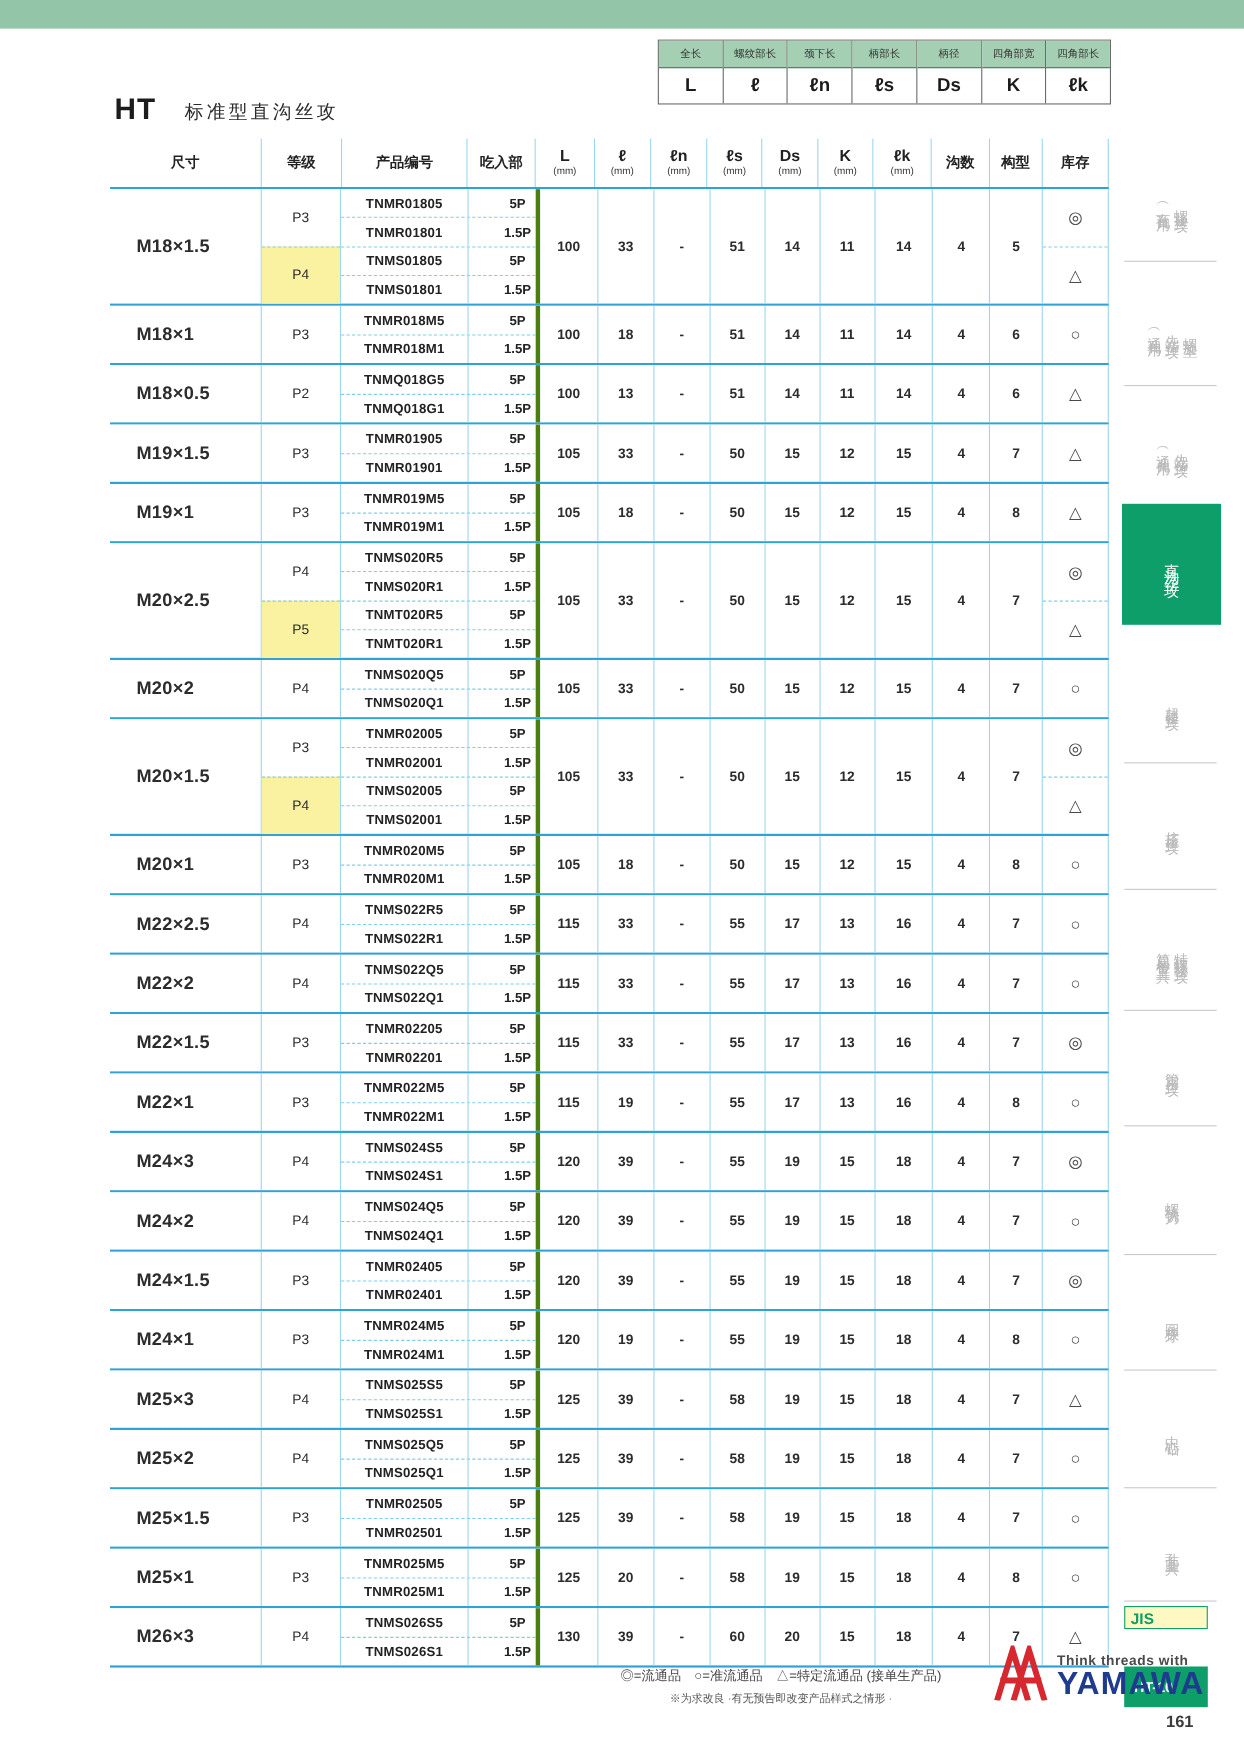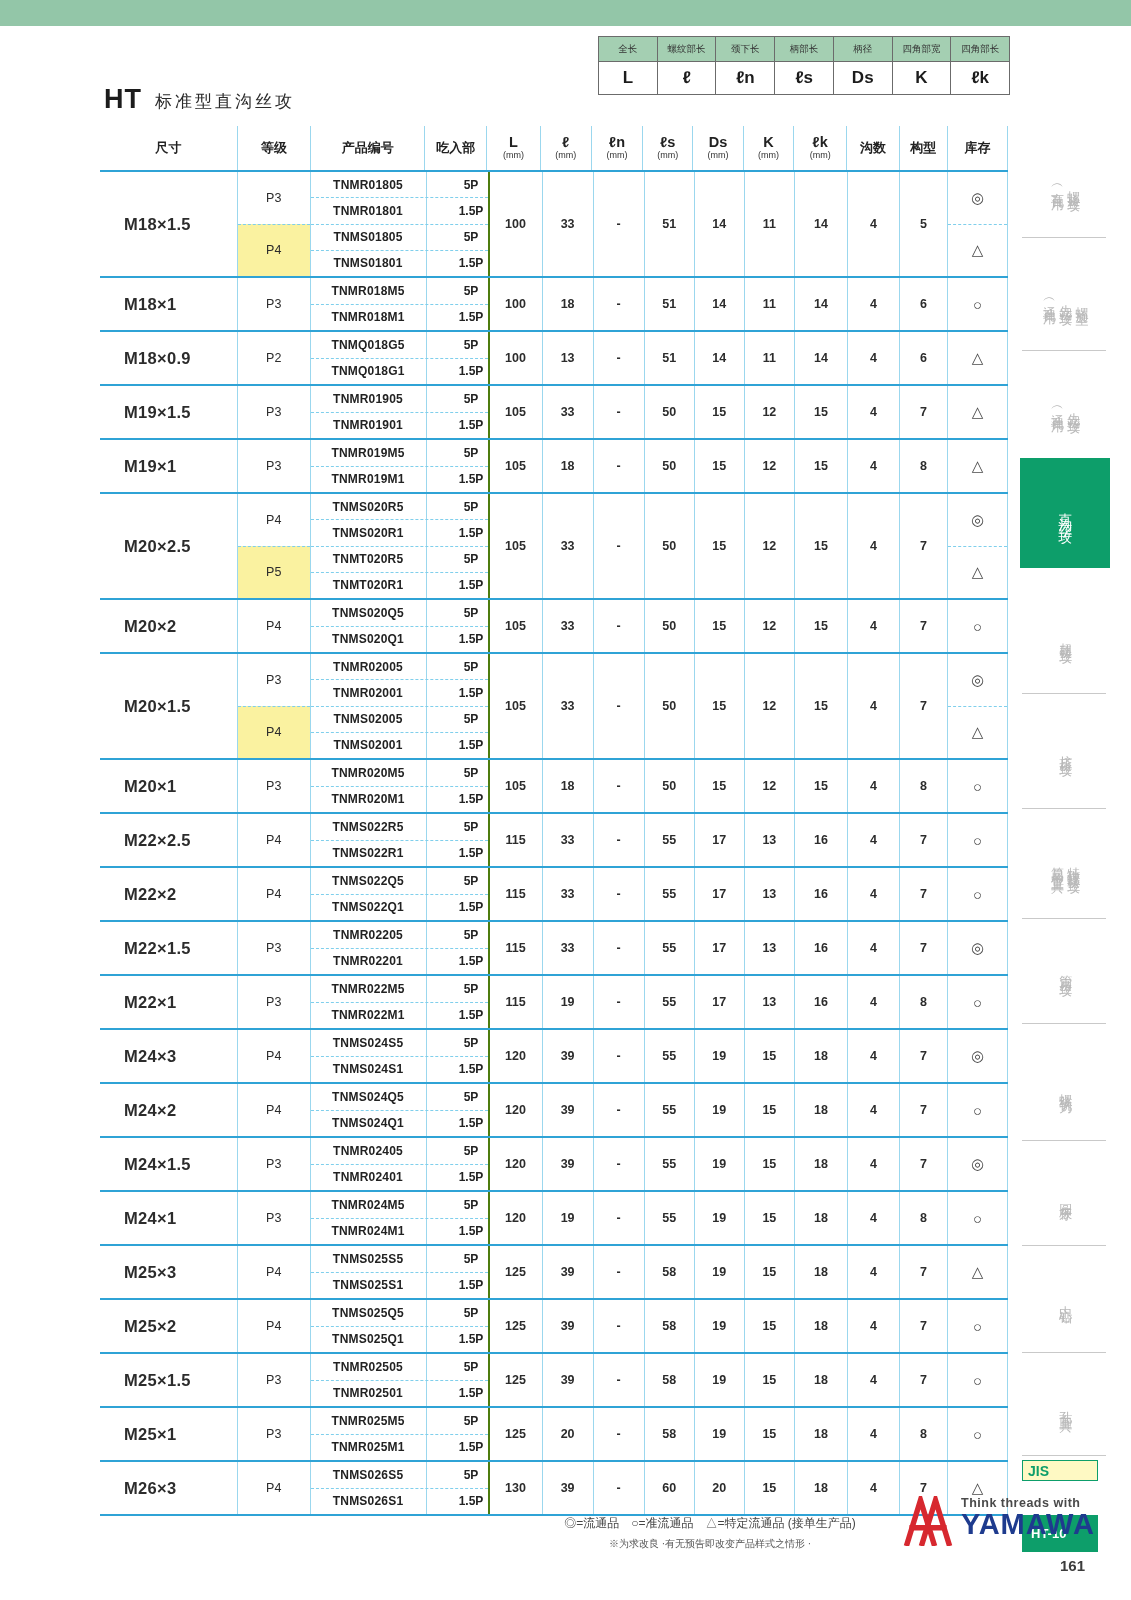--- a/index.html
+++ b/index.html
@@ -16,21 +16,21 @@
   .leg-col{flex:1;display:flex;flex-direction:column;border-left:1px solid #6b6b6b;}
   .leg-col:first-child{border-left:none;}
   .lg-name{height:24px;background:#a4cfb2;display:flex;align-items:center;justify-content:center;
            font-size:9.5px;color:#333;border-bottom:1px solid #6b6b6b;}
   .lg-sym{height:32px;display:flex;align-items:center;justify-content:center;
           font-size:17px;font-weight:700;color:#1c1c1c;}
 
   
   .title{position:absolute;left:104px;top:84px;display:flex;align-items:flex-end;}
   .title-code{font-size:27px;font-weight:700;color:#1c1c1c;letter-spacing:1px;}
-  .title-text{font-size:17px;color:#2a2a2a;margin-left:13px;margin-bottom:2px;letter-spacing:3px;}
+  .title-text{font-size:17px;color:#2a2a2a;margin-left:26px;margin-bottom:2px;letter-spacing:3px;}
 
   
   .table{position:absolute;left:100px;top:126px;width:908px;}
   .thead{display:flex;height:44px;border-bottom:2.5px solid #2fa3d6;}
   .hcell{display:flex;flex-direction:column;align-items:center;justify-content:center;
          border-right:1px solid #9bd7ee;font-size:13px;color:#222;line-height:1.1;}
   .hlabel{font-weight:700;font-size:13px;}
   .hlabel.big{font-size:14.5px;}
   .hsub{font-size:9px;color:#333;}
   .group{display:flex;height:52px;border-bottom:2px solid #2fa3d6;background:#fff;}
@@ -42,21 +42,21 @@
   .c-grade{width:73px;}
   .c-code{width:115px;font-family:Liberation Serif, serif;}
   .c-cut{width:62px;}
   .c-L{width:53px;}  .c-l{width:51px;}  .c-ln{width:51px;} .c-ls{width:50px;}
   .c-Ds{width:50px;} .c-K{width:50px;}  .c-lk{width:53px;} .c-flutes{width:52px;}
   .c-type{width:48px;} .c-stock{width:60px;}
   .gradecol{width:73px;display:flex;flex-direction:column;border-right:1px solid #9bd7ee;}
   .grade{flex:1;display:flex;align-items:center;justify-content:center;
          font-size:12.5px;font-weight:400;color:#2c2c2c;box-sizing:border-box;}
   .grade.hl{background:#faf2a0;}
-  .prodcol{width:177px;display:flex;flex-direction:column;border-right:2px solid #4d7c0f;}
+  .prodcol{width:177px;display:flex;flex-direction:column;border-right:4px solid #4d7c0f;}
   .prod{flex:1;display:flex;box-sizing:border-box;}
   .pcell{display:flex;align-items:center;justify-content:center;box-sizing:border-box;}
   .pcell.code{width:115px;font-size:12px;font-weight:600;letter-spacing:0.2px;color:#222;}
   .pcell.cut{width:62px;border-left:1px solid #9bd7ee;font-size:12px;font-weight:700;color:#222;padding-left:28px;}
   .stockcol{width:60px;display:flex;flex-direction:column;border-right:1px solid #9bd7ee;}
   .stockcell{flex:1;display:flex;align-items:center;justify-content:center;
              font-size:15px;color:#4a4a4a;box-sizing:border-box;}
   .dashtop{border-top:1px dashed #7fcfec;}
 
   
@@ -73,21 +73,21 @@
             display:flex;align-items:center;padding-left:5px;box-sizing:border-box;background:#fef9c3;}
   .jis-row2{height:37px;background:#0d9e6a;color:#fff;font-weight:700;font-size:13px;
             display:flex;align-items:center;padding-left:9px;box-sizing:border-box;margin-top:34px;}
   .jis-page{margin-top:5px;padding-left:5px;font-size:15px;font-weight:700;color:#3c3c3c;margin-left:33px;}
 
   
   .foot-legend{position:absolute;left:520px;top:1515px;width:380px;text-align:center;
                font-size:12px;color:#444;}
   .foot-note{position:absolute;left:520px;top:1537px;width:380px;text-align:center;
              font-size:10px;color:#555;}
-  .brand{position:absolute;left:903px;top:1496px;display:flex;align-items:flex-start;}
+  .brand{position:absolute;left:903px;top:1496px;display:flex;align-items:flex-end;}
   .brand-mark{width:50px;height:50px;margin-right:8px;}
   .brand-text{display:flex;flex-direction:column;}
   .brand-tag{font-size:12.5px;font-weight:700;color:#4a4a4a;letter-spacing:0.5px;}
   .brand-name{font-size:29px;font-weight:700;color:#1e3b8e;letter-spacing:1px;line-height:1.0;}
 </style>
 </head>
 <body>
 
 <div class="page">
 
@@ -242,21 +242,21 @@
           <div class="cell c-Ds">14</div>
           <div class="cell c-K">11</div>
           <div class="cell c-lk">14</div>
           <div class="cell c-flutes">4</div>
           <div class="cell c-type">6</div>
           <div class="stockcol c-stock">
             <div class="stockcell">○</div>
           </div>
         </div>
         <div class="group">
-          <div class="cell c-size">M18×0.9</div>
+          <div class="cell c-size">M18×0.5</div>
           <div class="gradecol">
             <div class="grade">P2</div>
           </div>
           <div class="prodcol">
             <div class="prod">
               <div class="pcell code">TNMQ018G5</div>
               <div class="pcell cut">5P</div>
             </div>
             <div class="prod dashtop">
               <div class="pcell code">TNMQ018G1</div>

